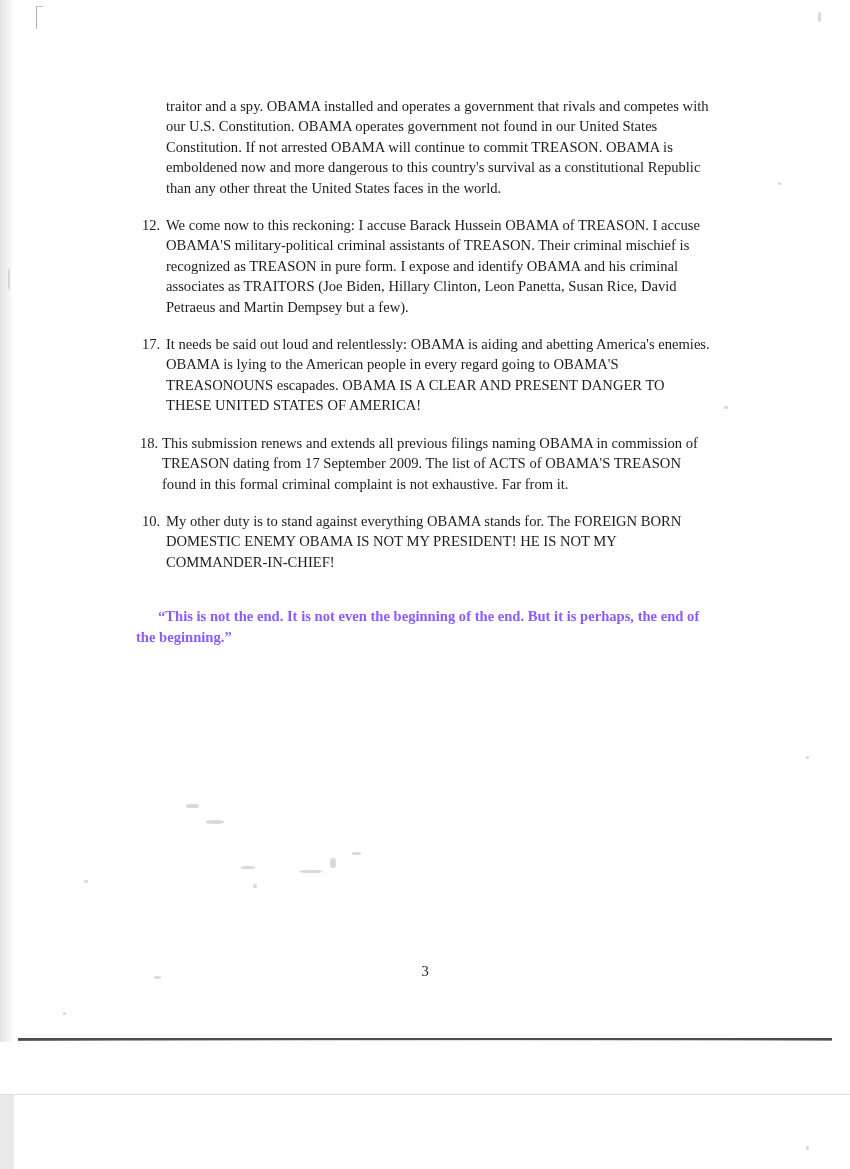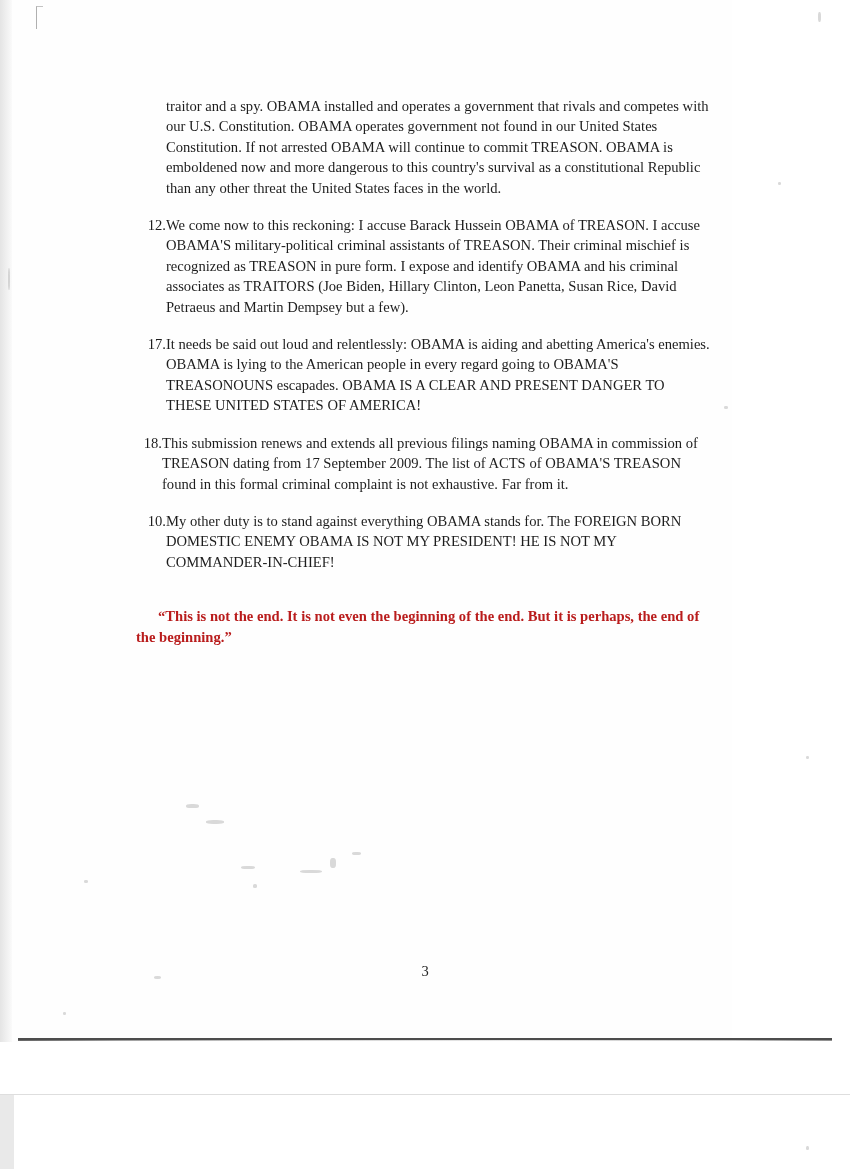--- a/index.html
+++ b/index.html
@@ -85,34 +85,34 @@
     line-height: 20.4px;
     color: #1d1d1d;
   }
   .para {
     display: flex;
     margin-bottom: 17px;
   }
   .para .num {
     width: 30px;
     flex: 0 0 30px;
-    text-align: right;
+    text-align: center;
     white-space: nowrap;
   }
   .para .num.tight { width: 26px; flex: 0 0 26px; }
   .para .body { flex: 1 1 auto; }
   .para.noindent { padding-left: 30px; }
   .para.noindent .body { flex: 1 1 auto; }
 
   .quote {
     margin-top: 34px;
     font-weight: bold;
     font-size: 14.6px;
     line-height: 21px;
-    color: #b91c1c;
+    color: #8b5cf6;
   }
   .quote .first-line { text-indent: 22px; display: block; }
 
   .page-number {
     position: absolute;
     left: 0;
     top: 963px;
     width: 850px;
     text-align: center;
     font-size: 14.5px;

